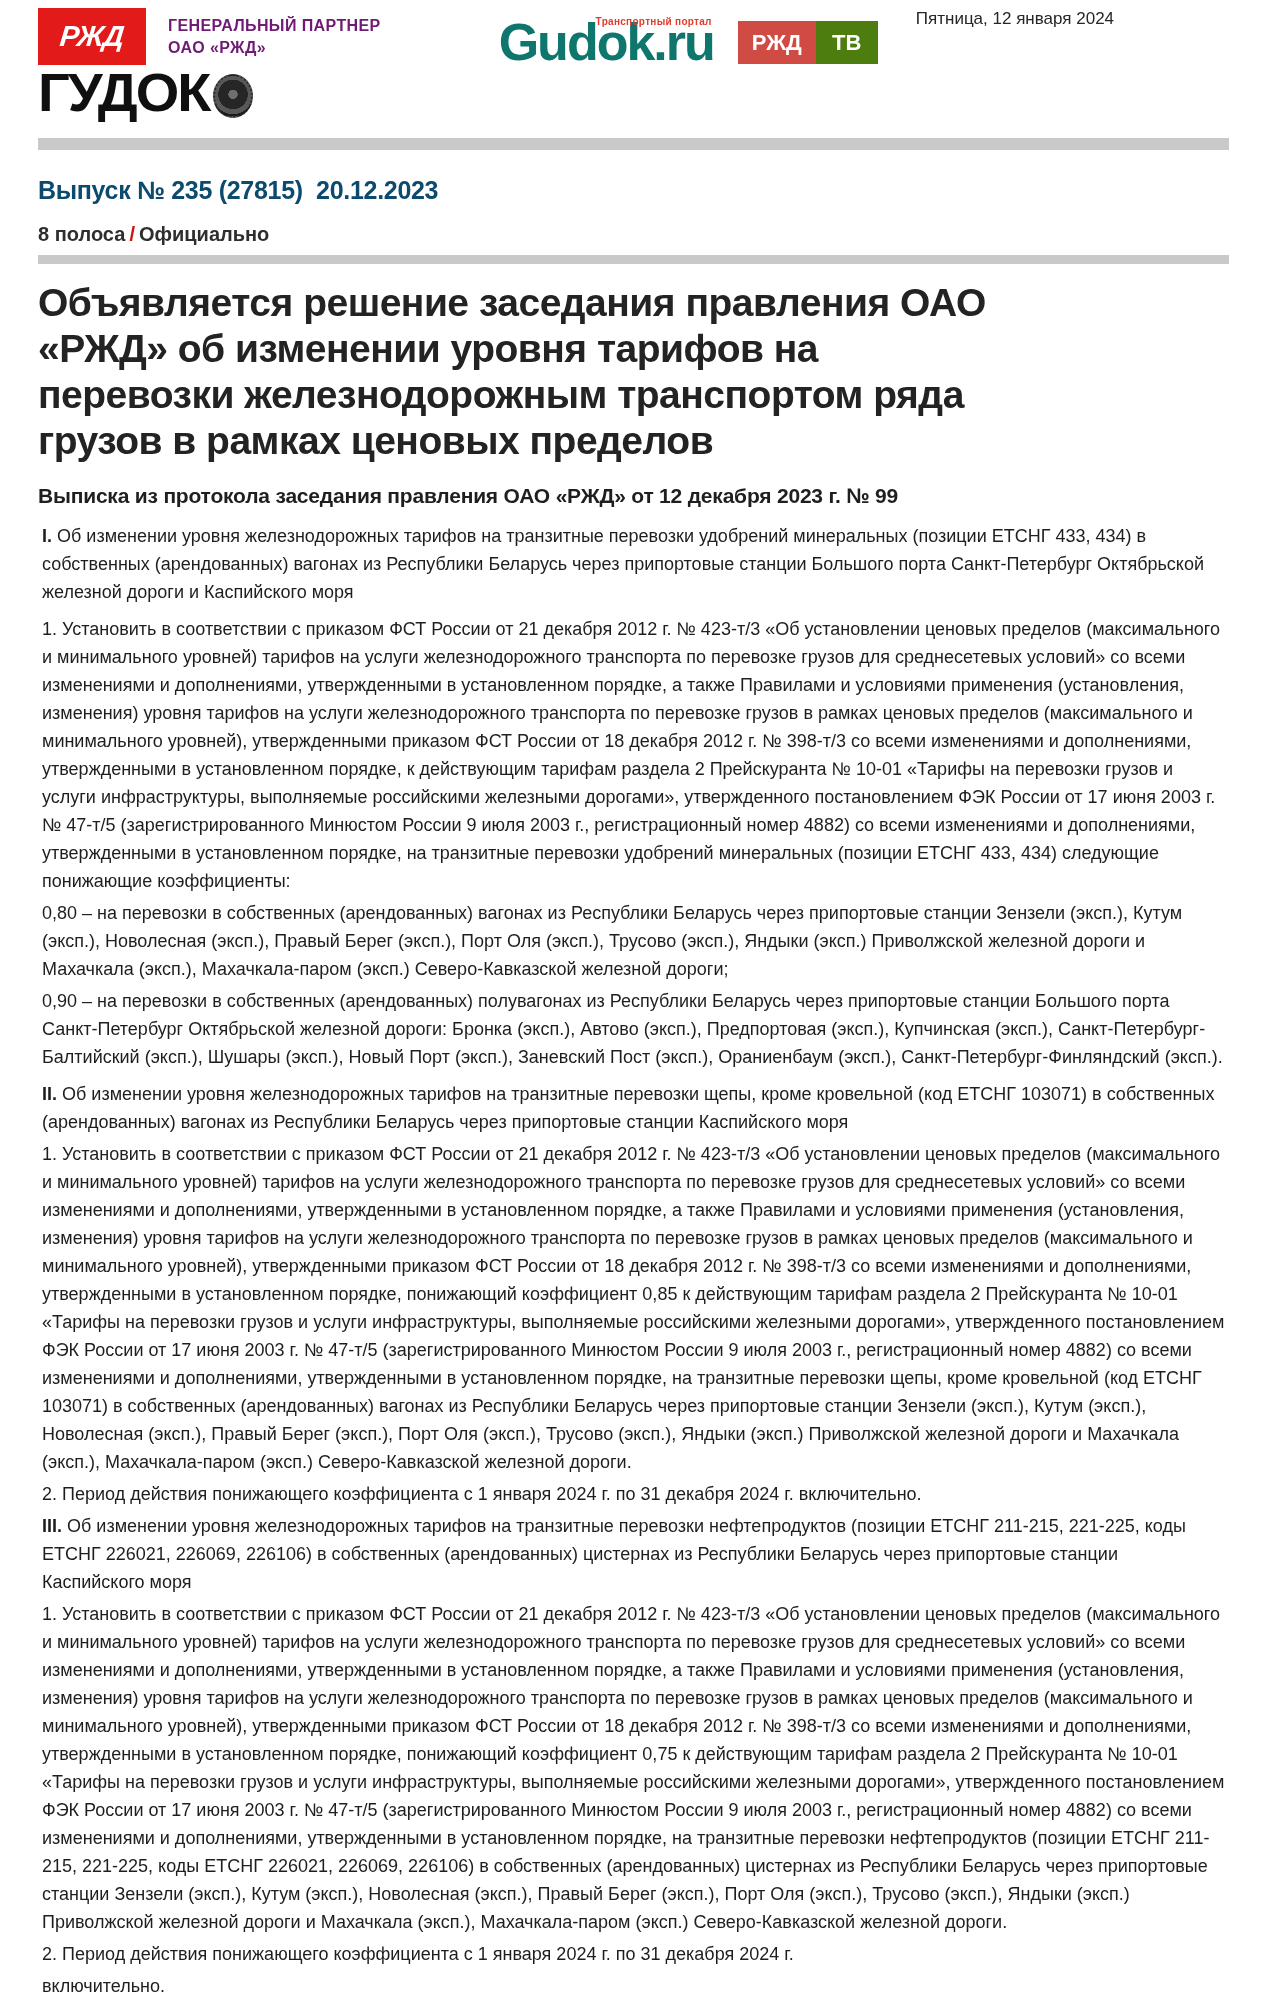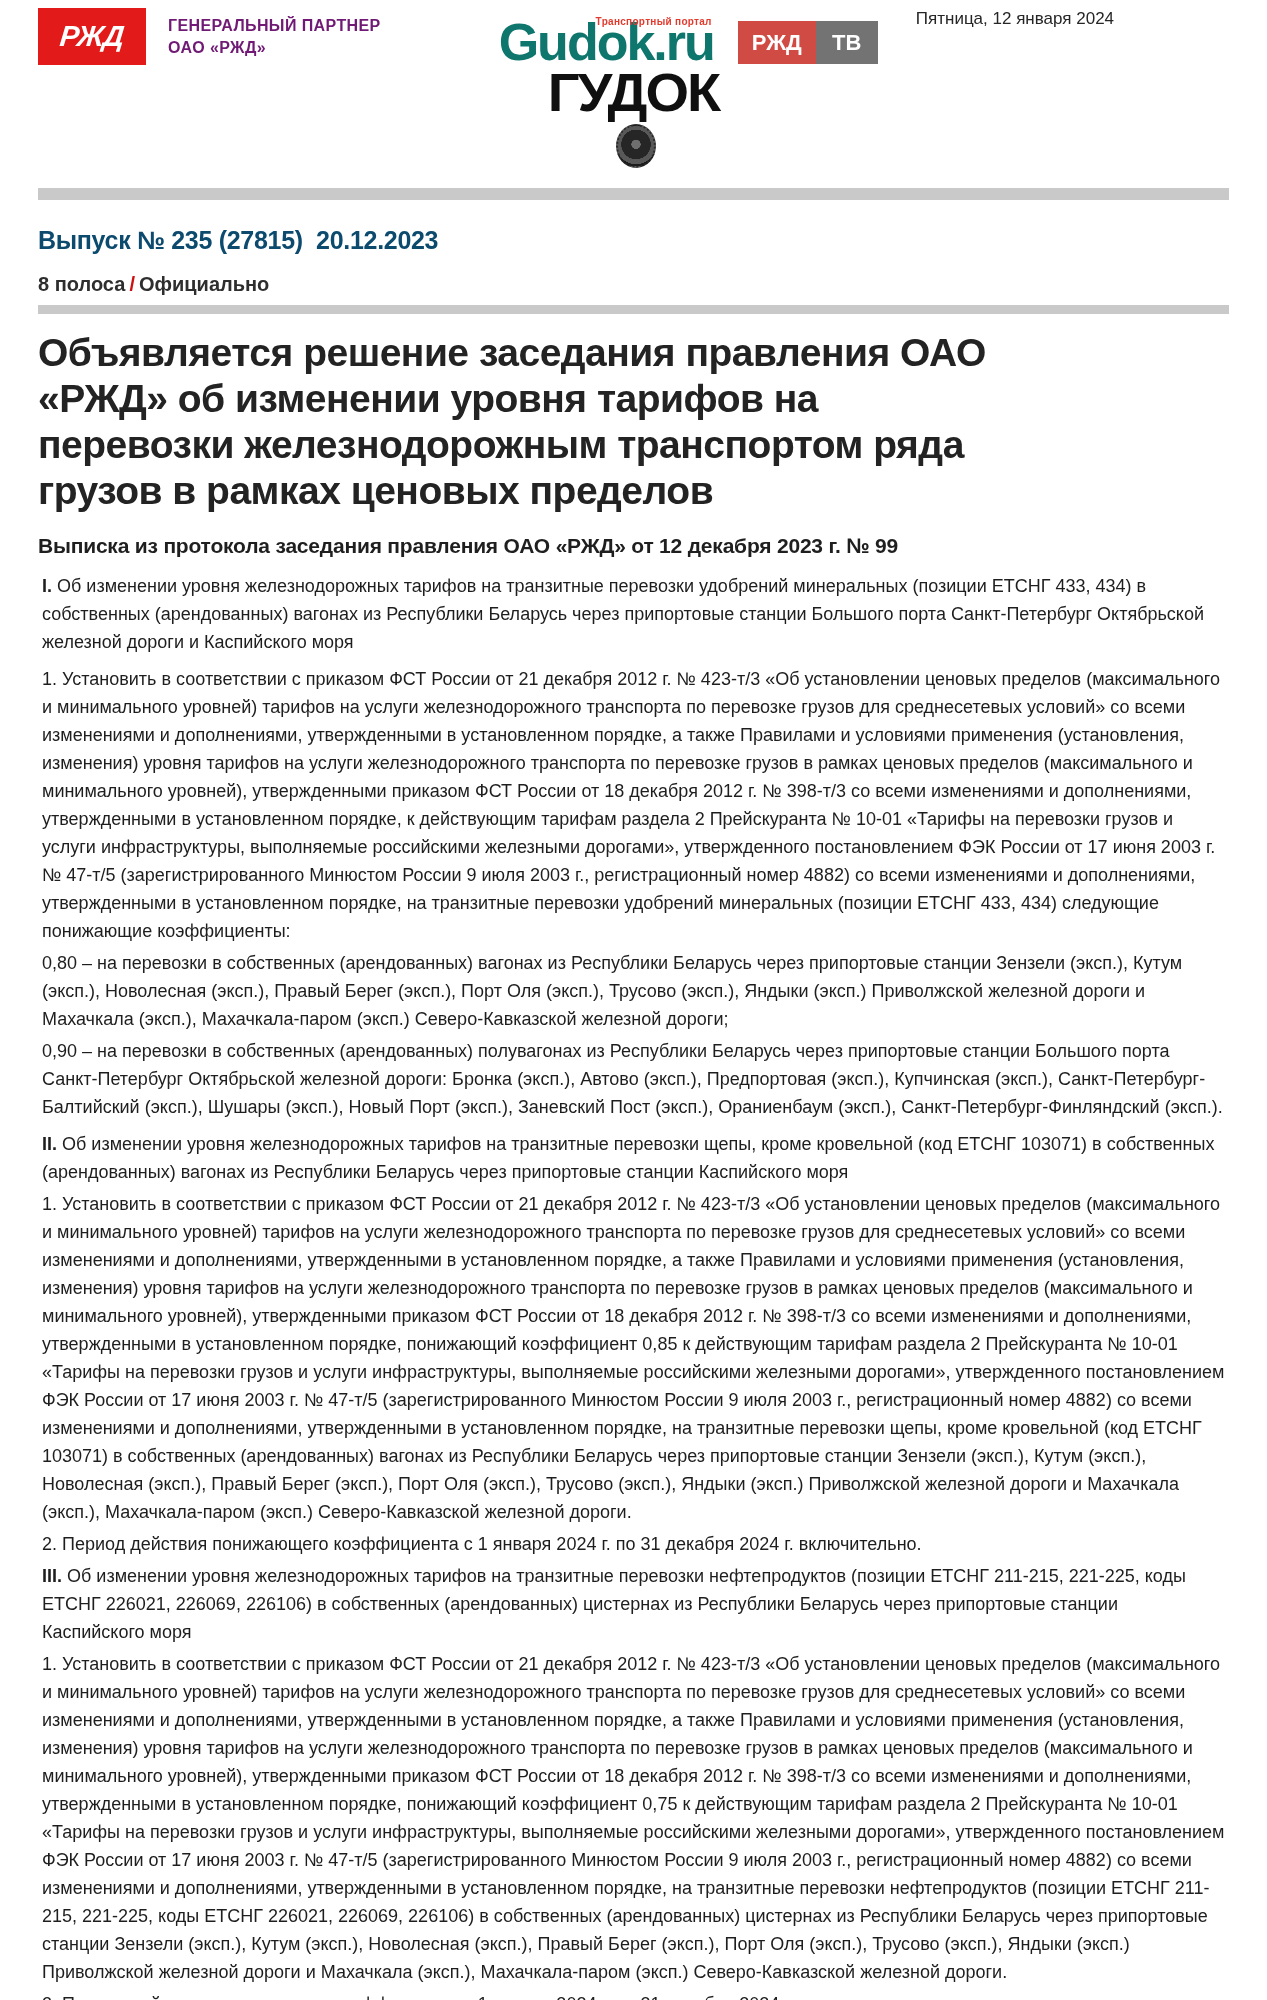--- a/index.html
+++ b/index.html
@@ -36,25 +36,25 @@
   .gudok-ru .tagline{
     position:absolute;top:8px;right:2px;
     color:#E23B2E;font-size:10px;font-weight:700;letter-spacing:.3px;
   }
   .rzd-tv{display:flex;margin-left:24px;margin-top:13px;text-decoration:none;}
   .rzd-tv .tv-red,.rzd-tv .tv-blue{
     height:43px;display:flex;align-items:center;justify-content:center;
     color:#fff;font-weight:700;font-size:22px;
   }
   .rzd-tv .tv-red{background:#D14B45;width:78px;}
-  .rzd-tv .tv-blue{background:#737373;width:62px;}
+  .rzd-tv .tv-blue{background:#4d7c0f;width:62px;}
   .header-date{margin-left:38px;margin-top:1px;font-size:17px;color:#262626;}
 
   
-  .gudok-row{display:flex;align-items:center;margin-top:2px;flex-direction:column;}
+  .gudok-row{display:flex;align-items:center;margin-top:2px;}
   .gudok-wordmark{
     text-decoration:none;color:#101010;font-weight:900;
     font-size:56px;line-height:50px;letter-spacing:-2px;
     transform:scaleY(.96);transform-origin:left center;
   }
   .emblem{
     width:40px;height:44px;margin-left:4px;margin-top:6px;border-radius:50%;
     background:radial-gradient(circle at 50% 46%, #6f6f6f 0 16%, #262626 17% 52%, #585858 53% 70%, #1b1b1b 71%);
     border:2px dotted #2a2a2a;box-sizing:border-box;flex:0 0 auto;
   }

